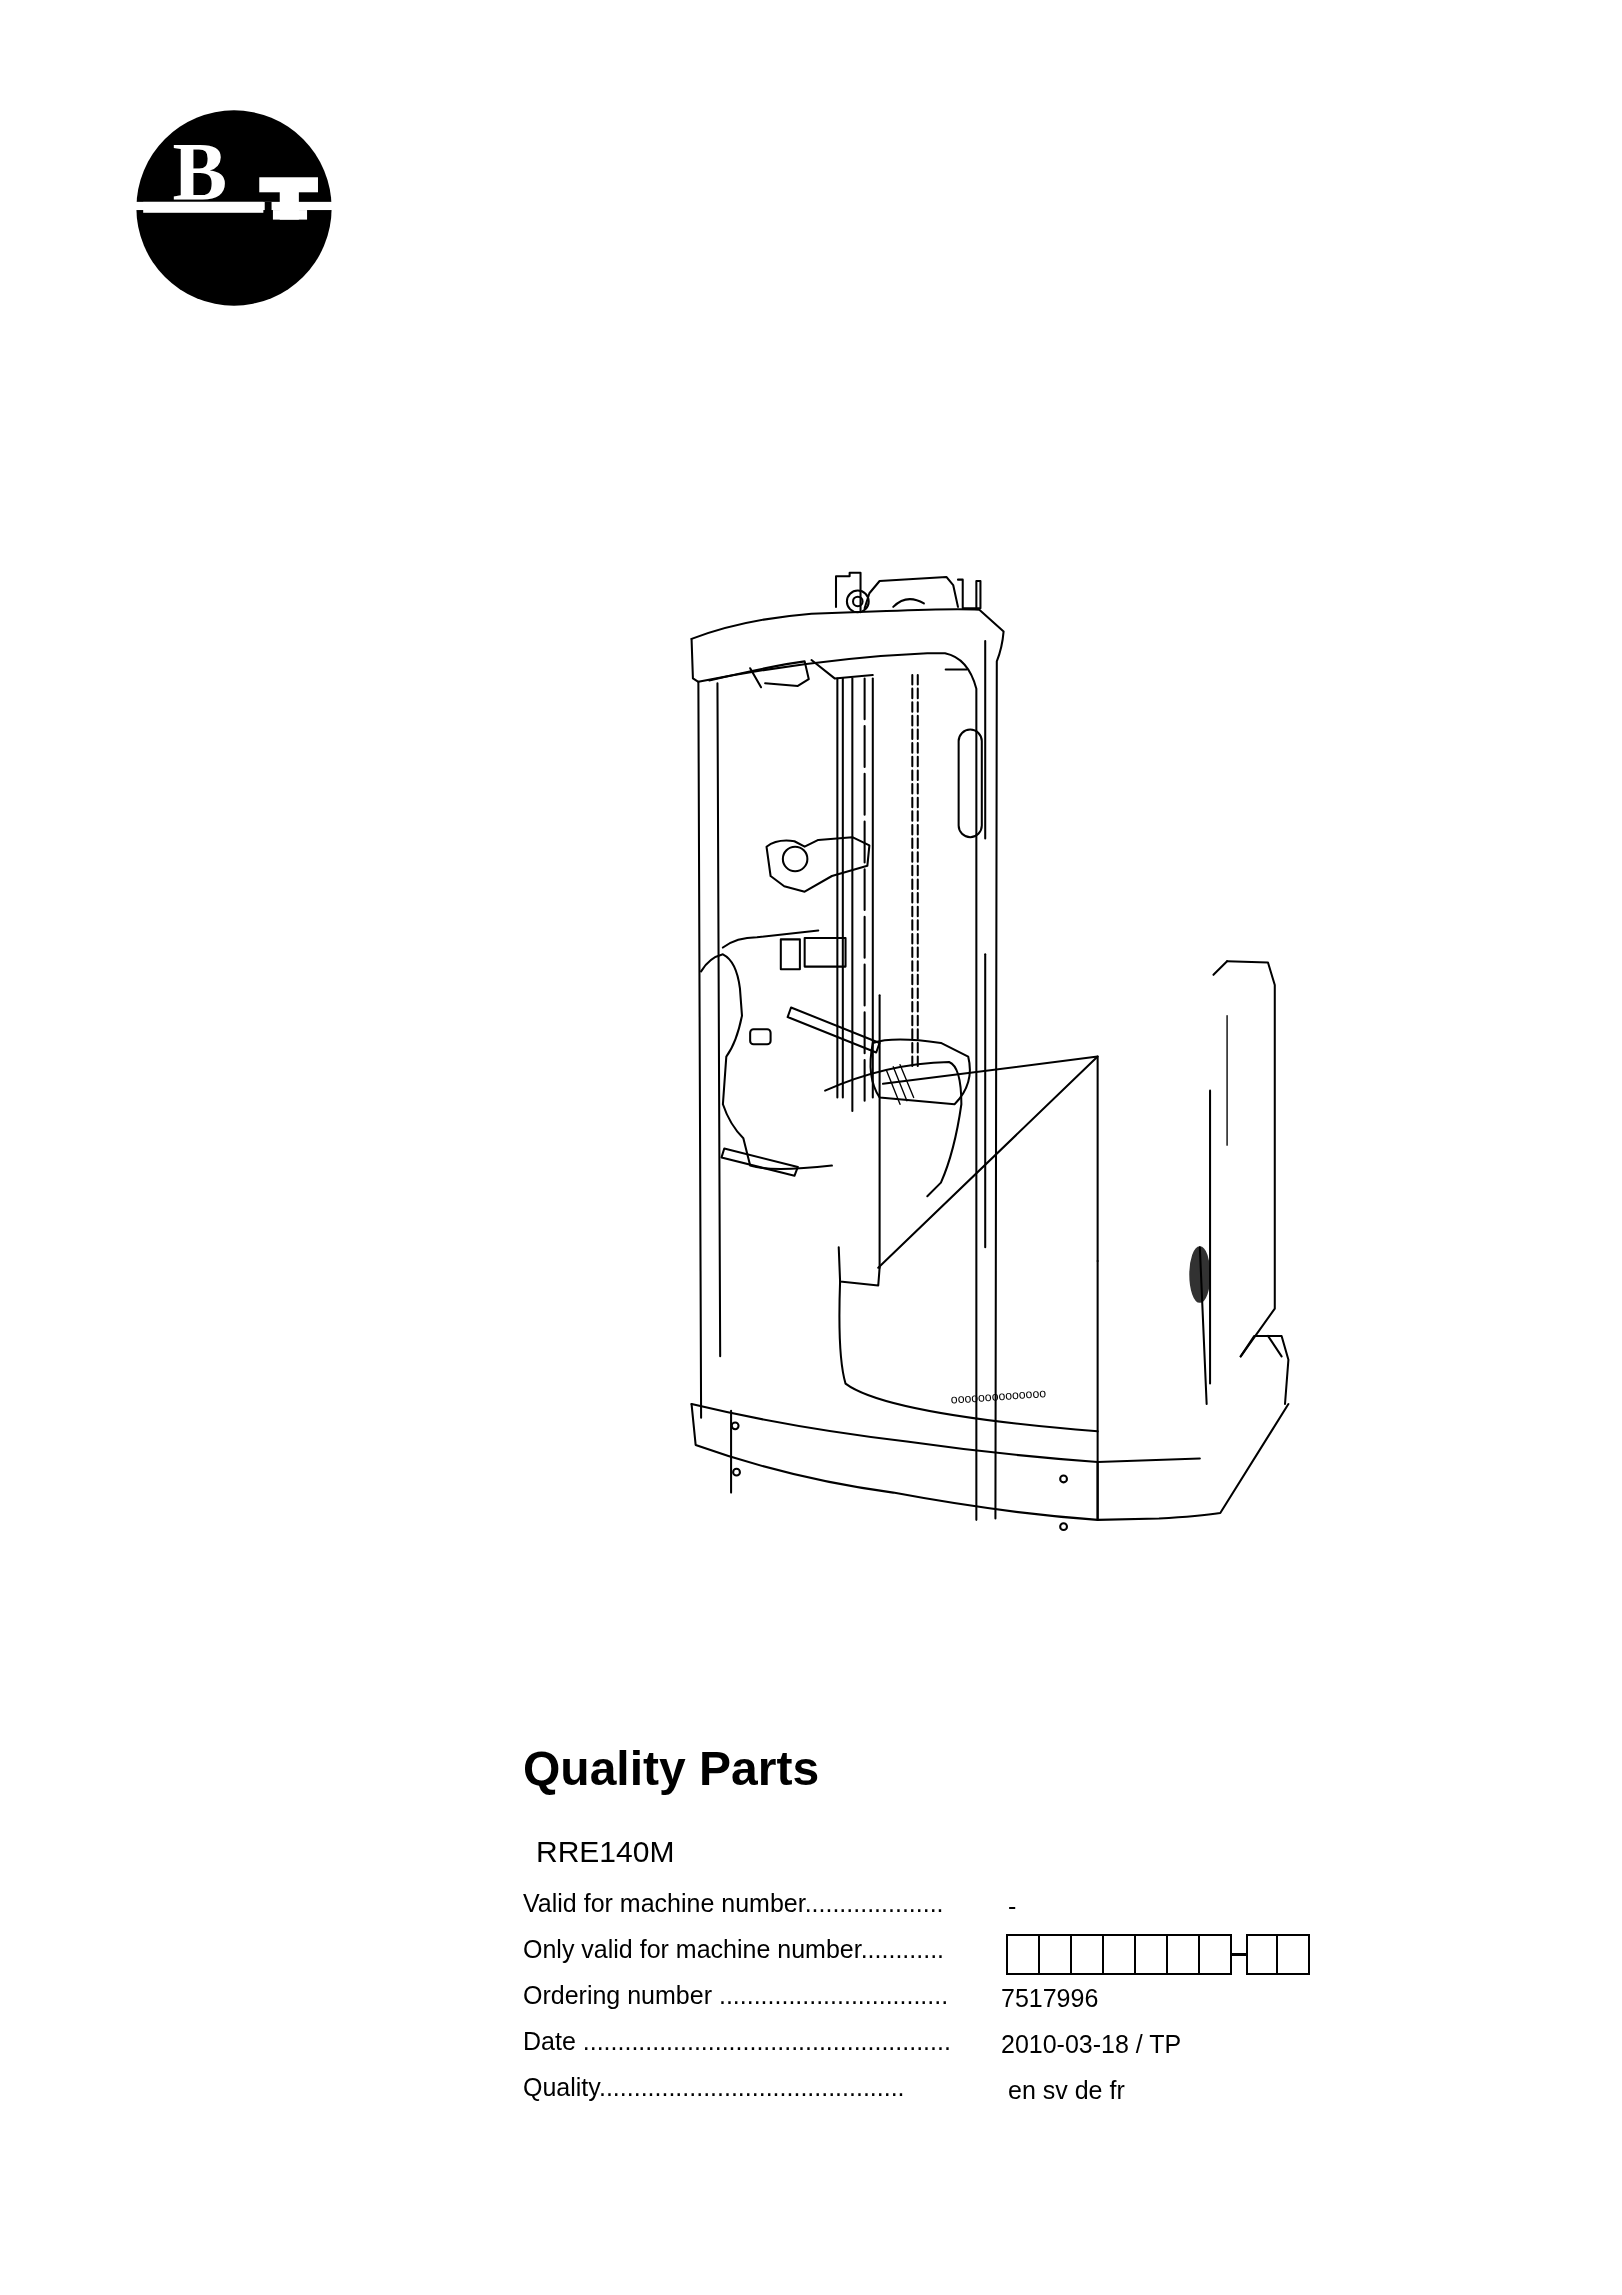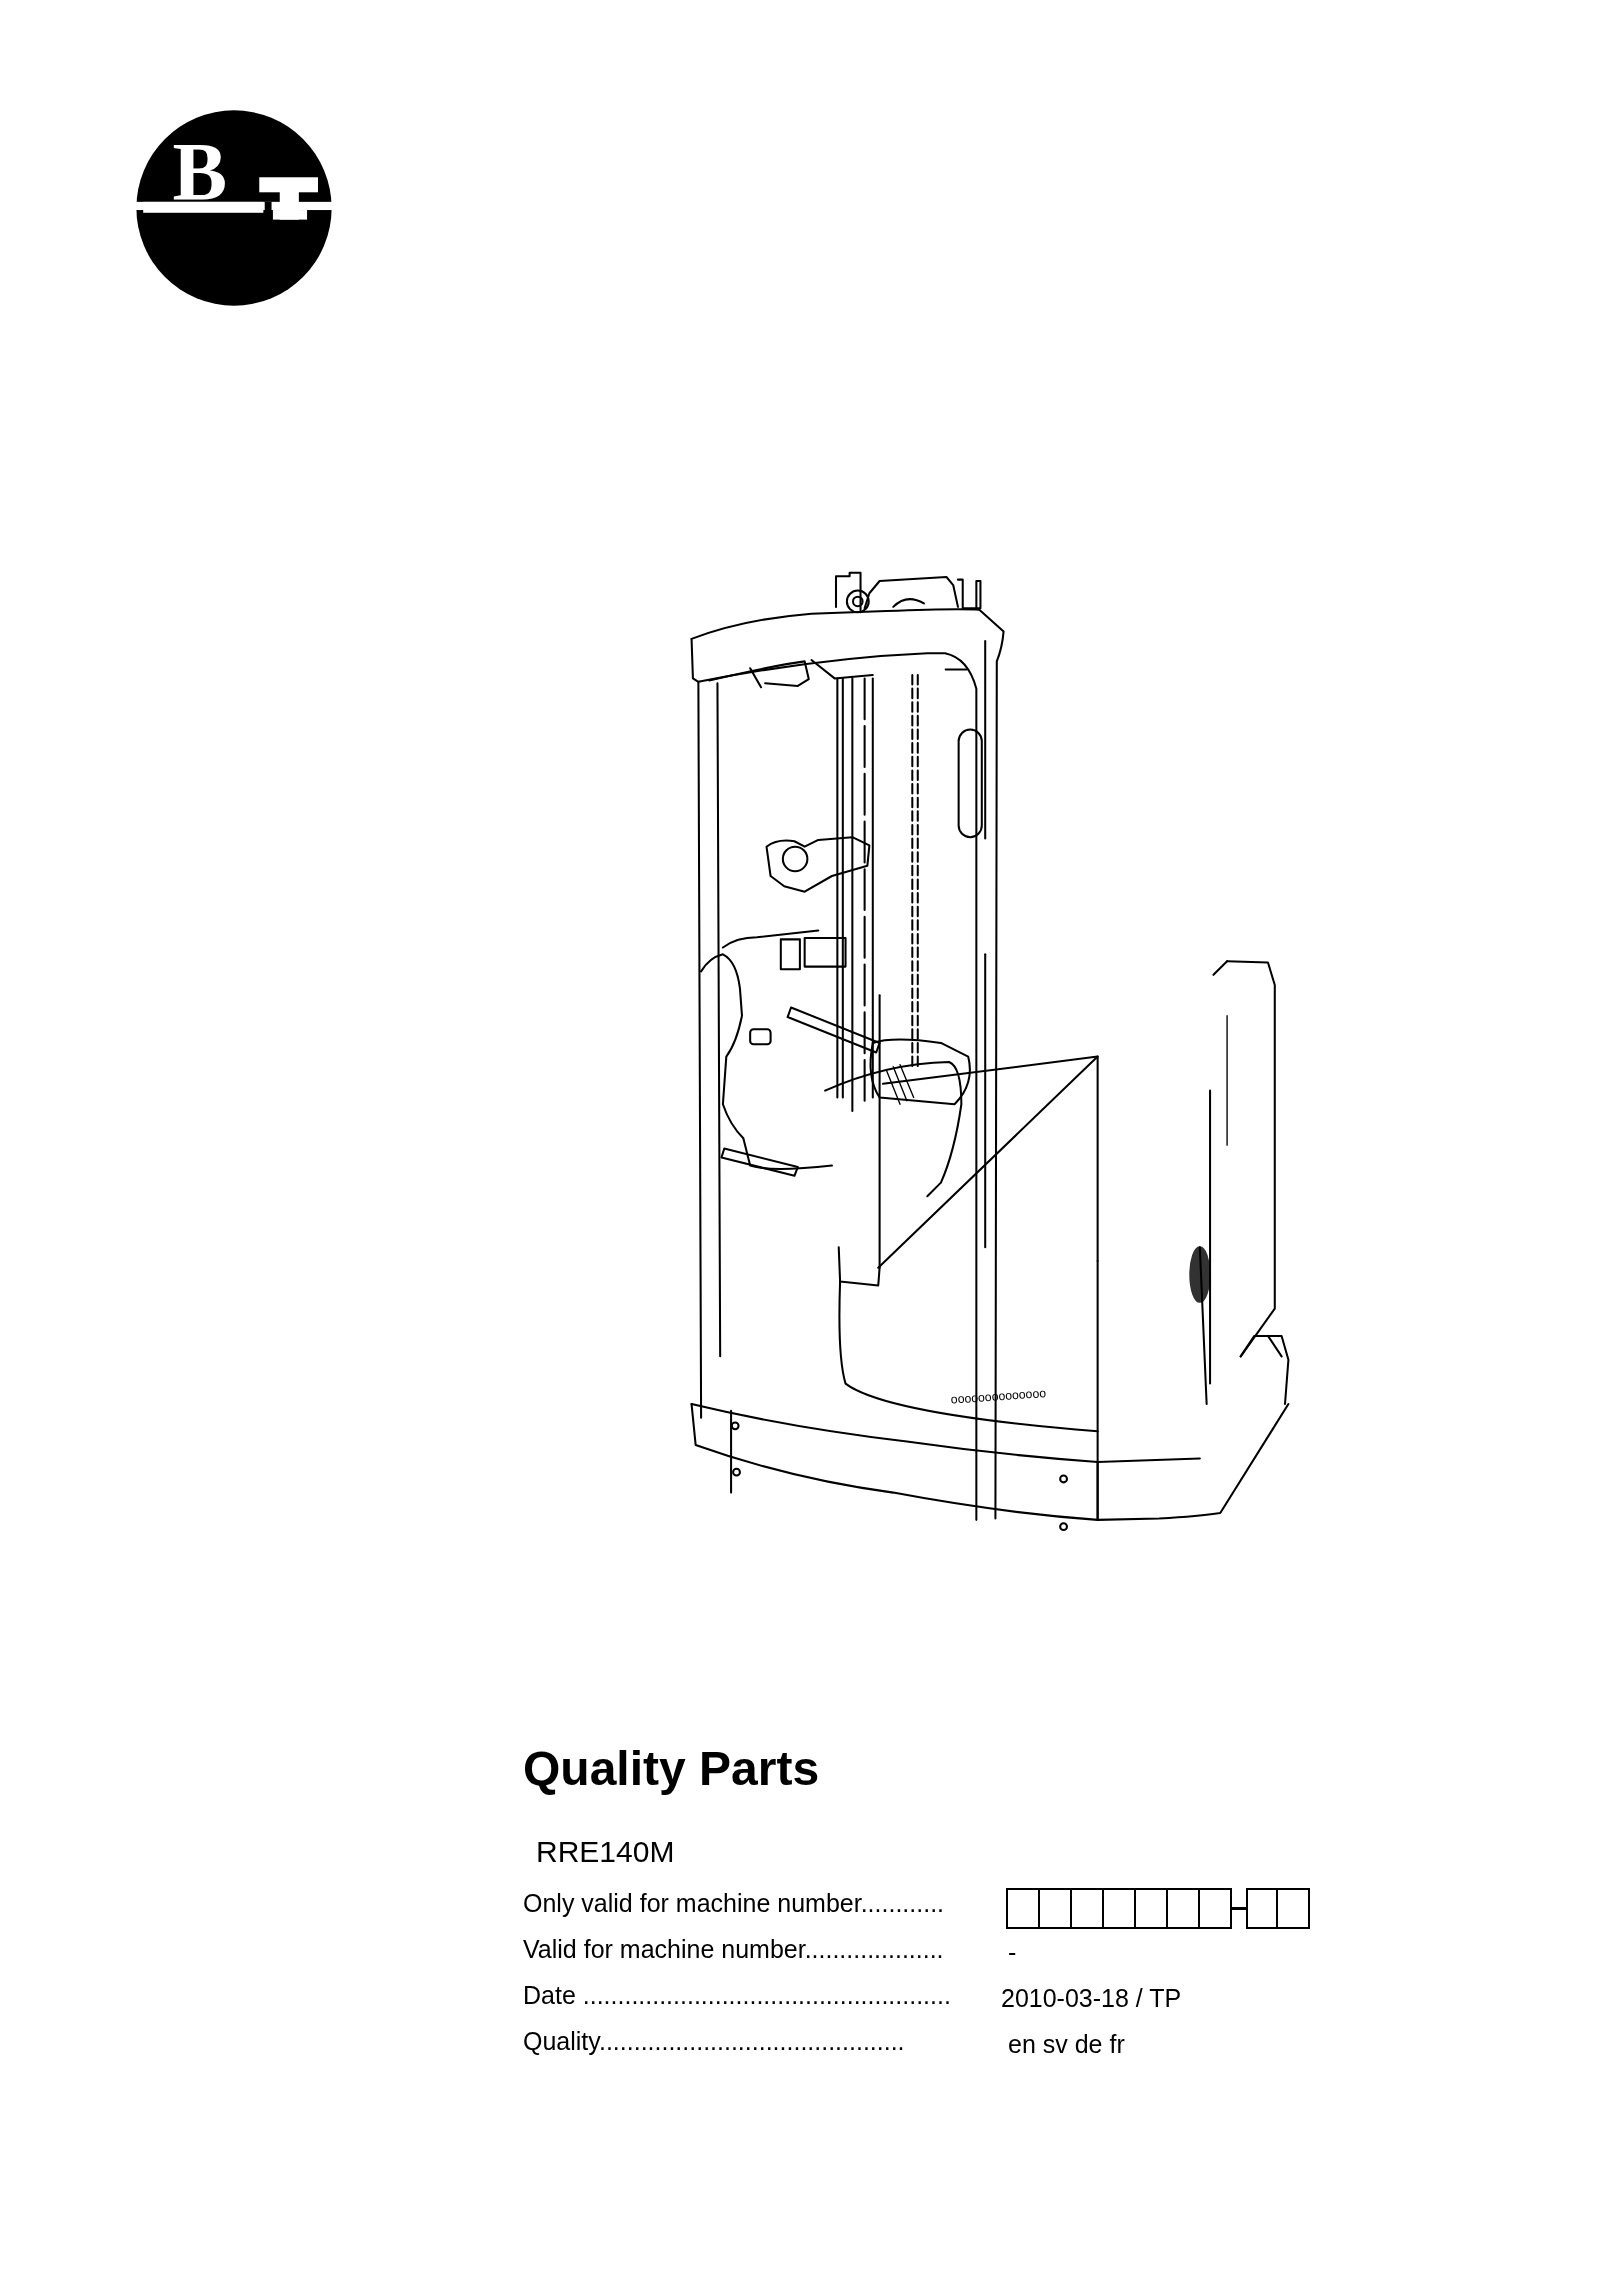--- a/index.html
+++ b/index.html
@@ -111,37 +111,41 @@
   <path d="M800 580 L860 582 L870 615 L870 1090 L820 1160"></path>
   <path d="M780 600 L800 580"></path>
   <path d="M800 660 L800 850" stroke-width="2"></path>
 </svg>
 
 <div class="title">Quality Parts</div>
 <div class="model">RRE140M</div>
 
 <div class="info">
   <div class="row">
+    <span class="label"><span>Valid for machine number</span><span class="dots">....................</span></span>
+    <span class="value" style="left:485px;">-</span>
+  </div>
+  <div class="row">
     <span class="label"><span>Only valid for machine number</span><span class="dots">............</span></span>
     <div class="boxes">
       <div class="box first"></div>
       <div class="box"></div>
       <div class="box"></div>
       <div class="box"></div>
       <div class="box"></div>
       <div class="box"></div>
       <div class="box"></div>
       <div class="dash"></div>
       <div class="box after-dash"></div>
       <div class="box"></div>
     </div>
   </div>
   <div class="row">
-    <span class="label"><span>Valid for machine number</span><span class="dots">....................</span></span>
-    <span class="value" style="left:485px;">-</span>
+    <span class="label"><span>Ordering number</span><span class="dots"> .................................</span></span>
+    <span class="value">7517996</span>
   </div>
   <div class="row">
     <span class="label"><span>Date</span><span class="dots"> .....................................................</span></span>
     <span class="value">2010-03-18 / TP</span>
   </div>
   <div class="row">
     <span class="label"><span>Quality</span><span class="dots">............................................</span></span>
     <span class="value" style="left:485px;">en sv de fr</span>
   </div>
 </div>

